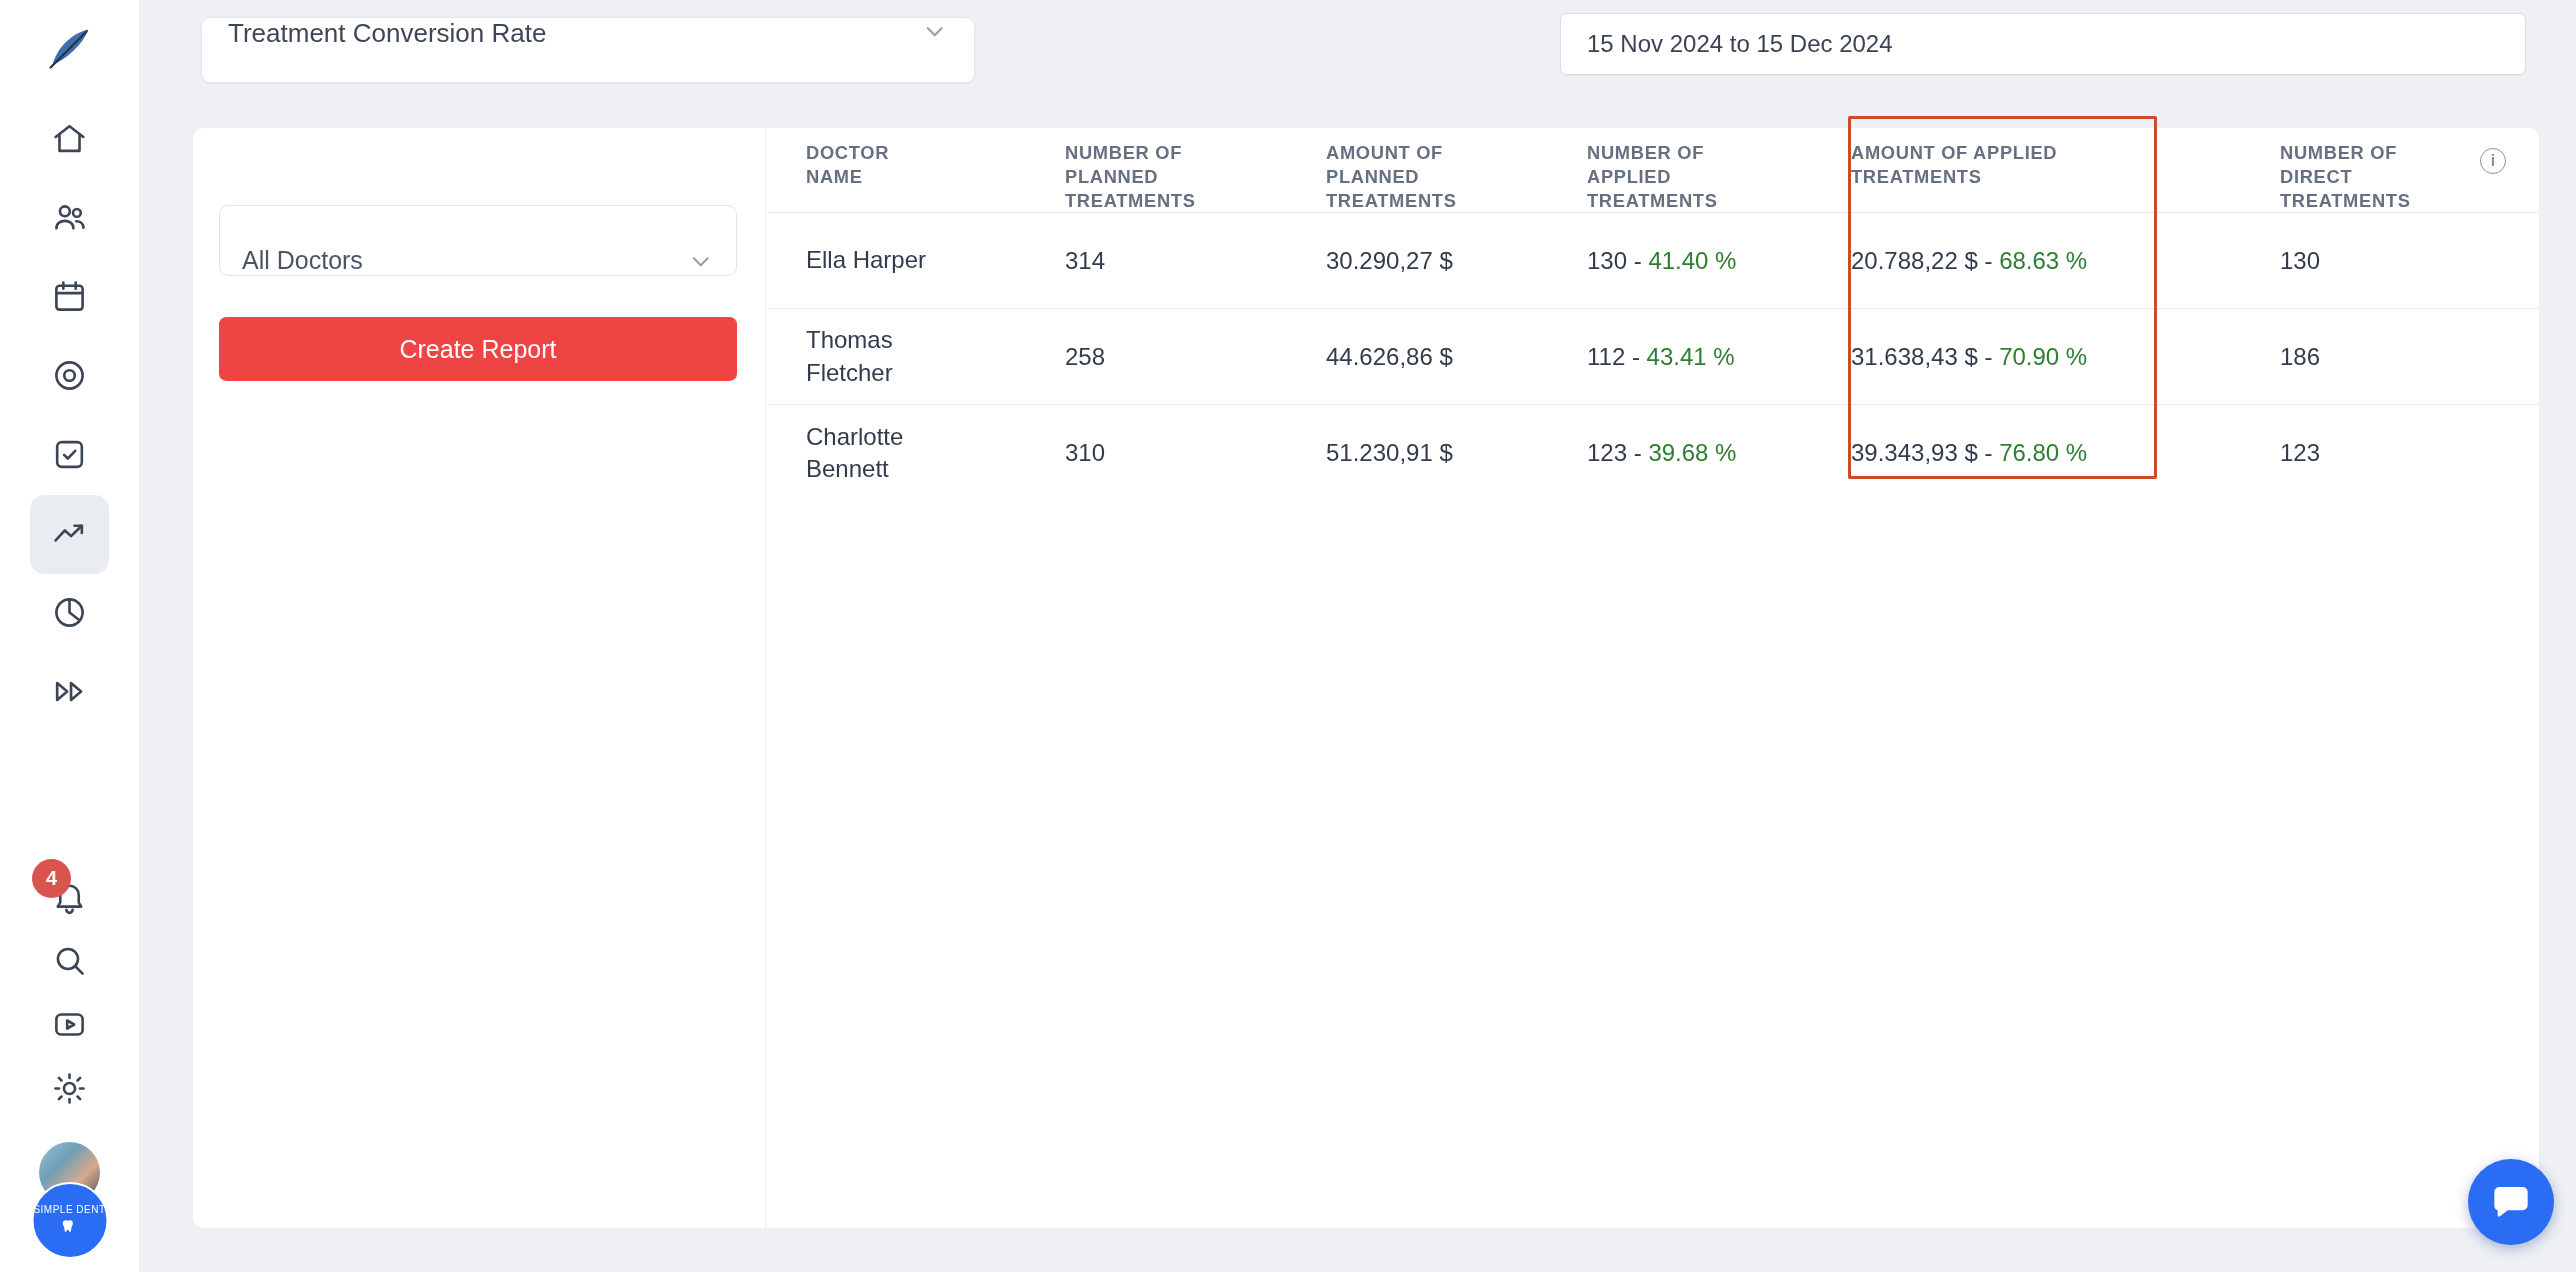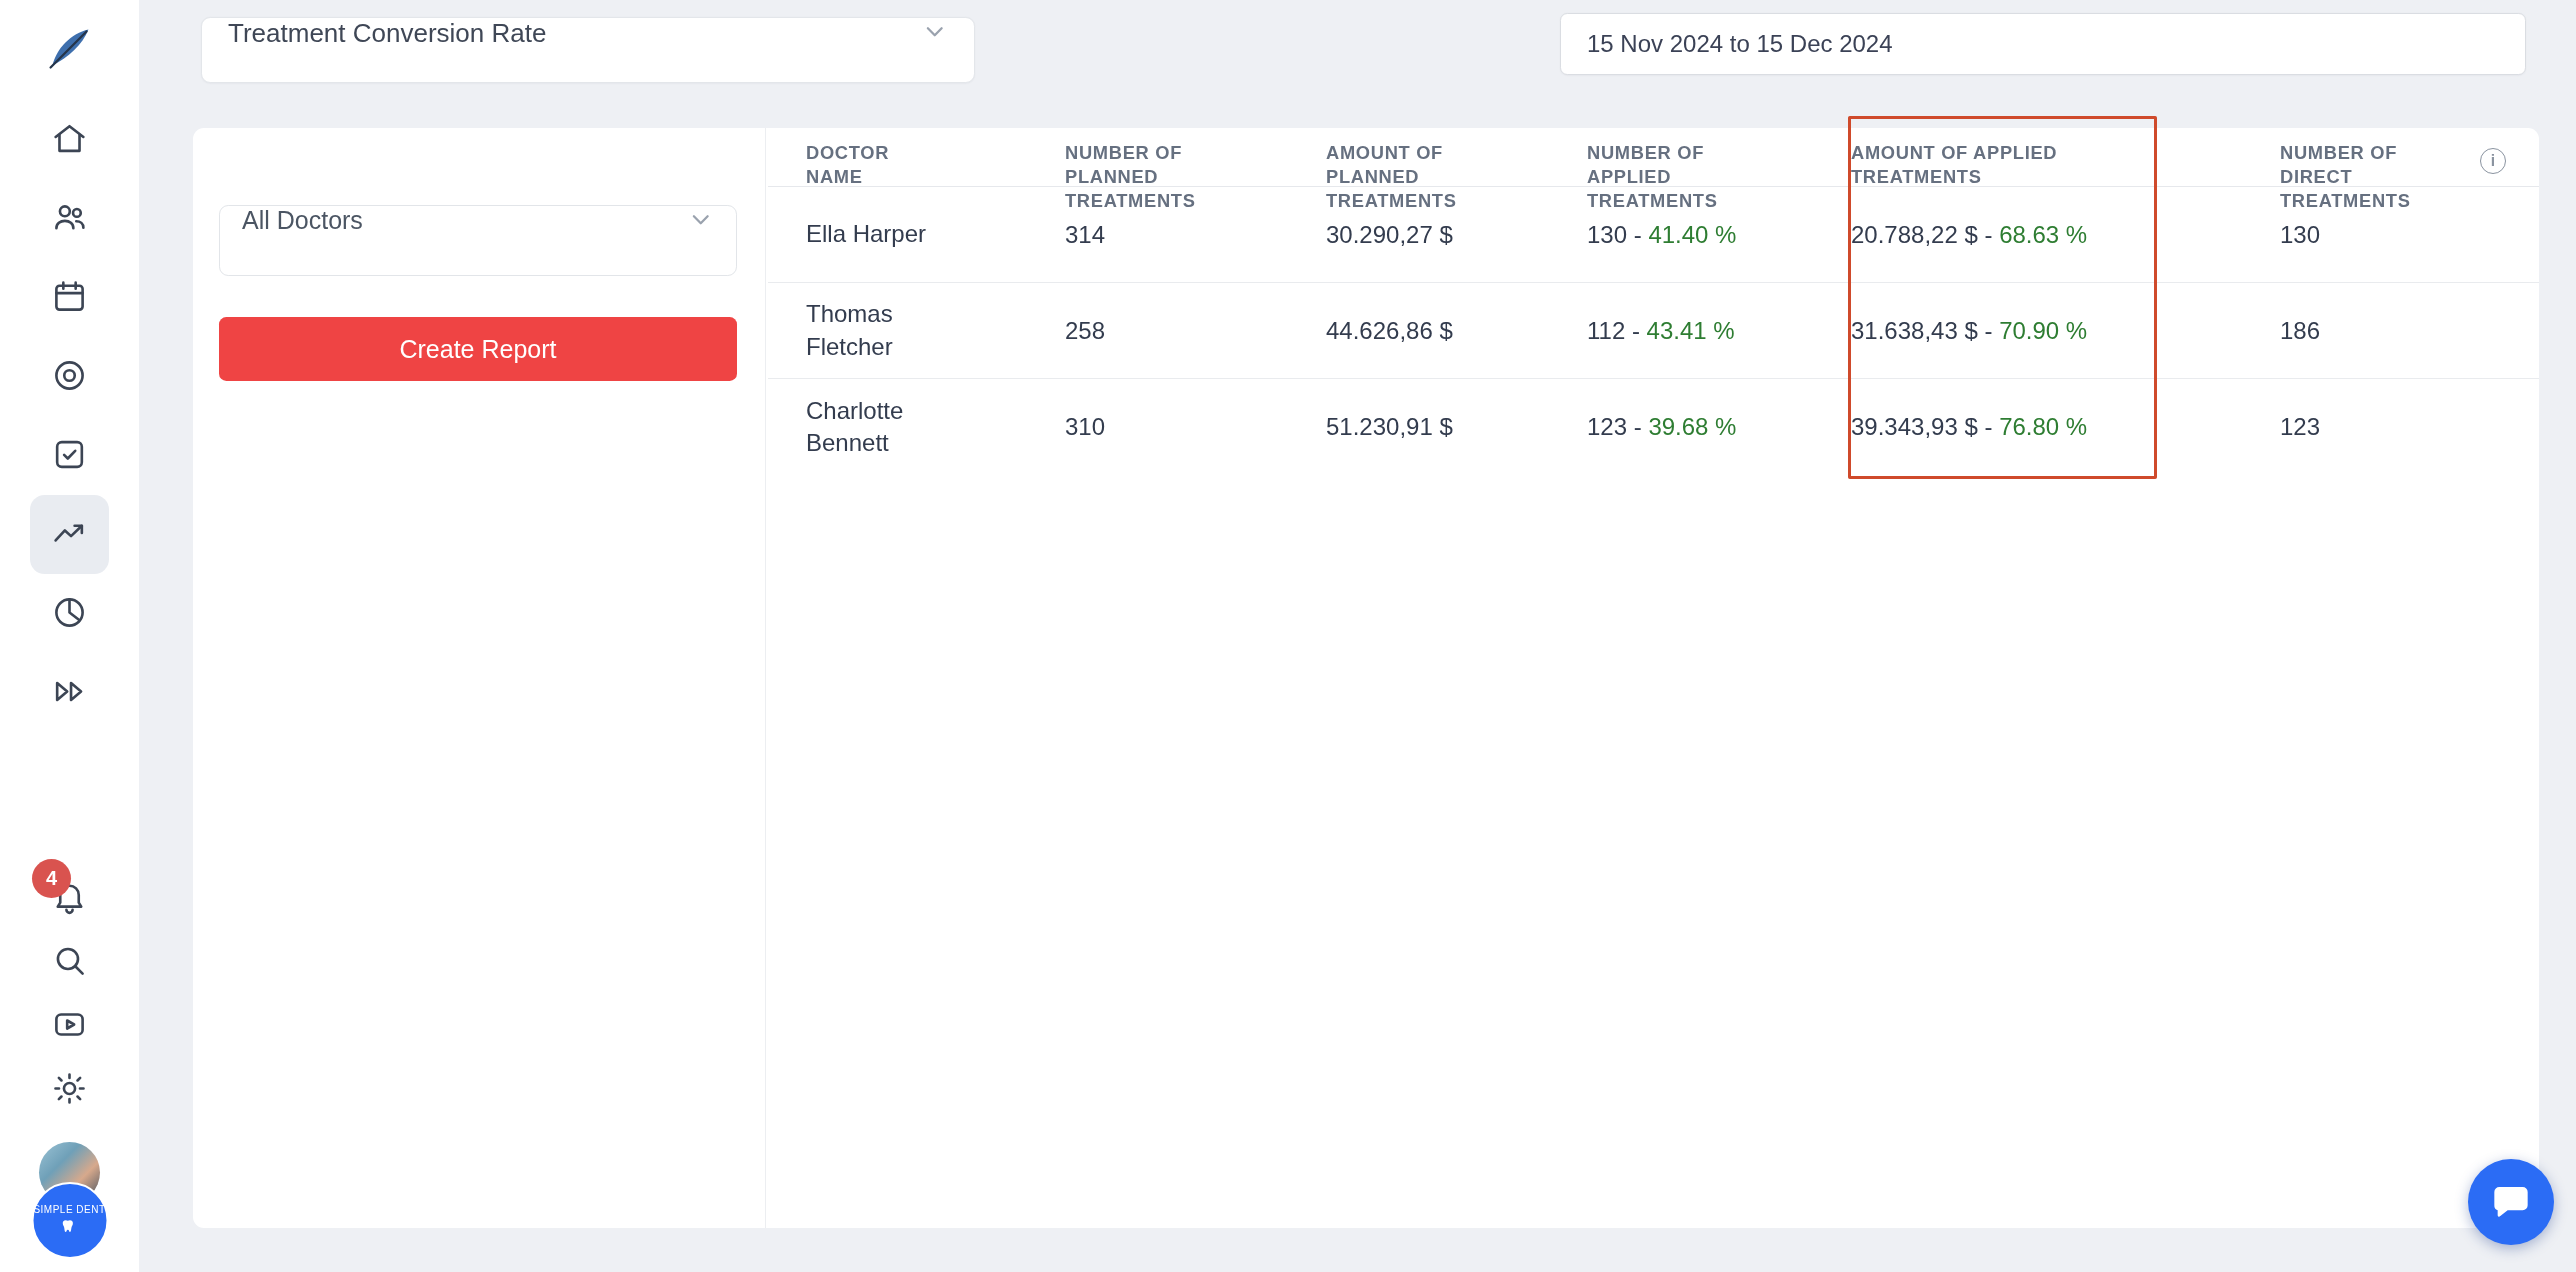--- a/index.html
+++ b/index.html
@@ -66,34 +66,34 @@
   }
   
   .card {
     position:absolute; left:193px; top:128px; width:2346px; height:1100px;
     background:#ffffff; border-radius:11px;
   }
   .left-panel { position:absolute; left:0; top:0; width:573px; height:100%; border-right:1.8px solid #eceef1; }
   .doctor-select {
     position:absolute; left:26px; top:77px; width:518px; height:71px;
     background:#fff; border:1.8px solid #e2e5e9; border-radius:9.2px;
-    display:flex; align-items:flex-start; justify-content:space-between;
+    display:flex; align-items:flex-end; justify-content:space-between;
     padding:0 22px; font-size:25px; color:#4b5563; cursor:pointer;
   }
   .create-btn {
     position:absolute; left:26px; top:189px; width:518px; height:64px;
     background:#ef4444; border-radius:7.3px; color:#ffffff; font-size:25px; font-weight:500;
     display:flex; align-items:center; justify-content:center; cursor:pointer;
   }
   
   .table-region { position:absolute; left:575px; top:0; right:0; bottom:0; }
   .thead {
     position:relative; display:grid;
     grid-template-columns:259px 261px 261px 264px 429px 1fr;
-    padding:13px 0 0 38px; height:59px; border-bottom:0.9px solid #e6e8ec;
+    padding:13px 0 0 38px; height:85px; border-bottom:0.9px solid #e6e8ec;
   }
   .th {
     font-size:18.3px; font-weight:700; color:#667080; letter-spacing:0.7px;
     line-height:1.3; text-transform:uppercase;
   }
   .th.c1 { max-width:101px; }
   .th.c2, .th.c3, .th.c4, .th.c6 { max-width:170px; }
   .th.c5 { max-width:220px; }
   .info-icon {
     position:absolute; right:33px; top:20px; width:26px; height:26px; border-radius:50%;

